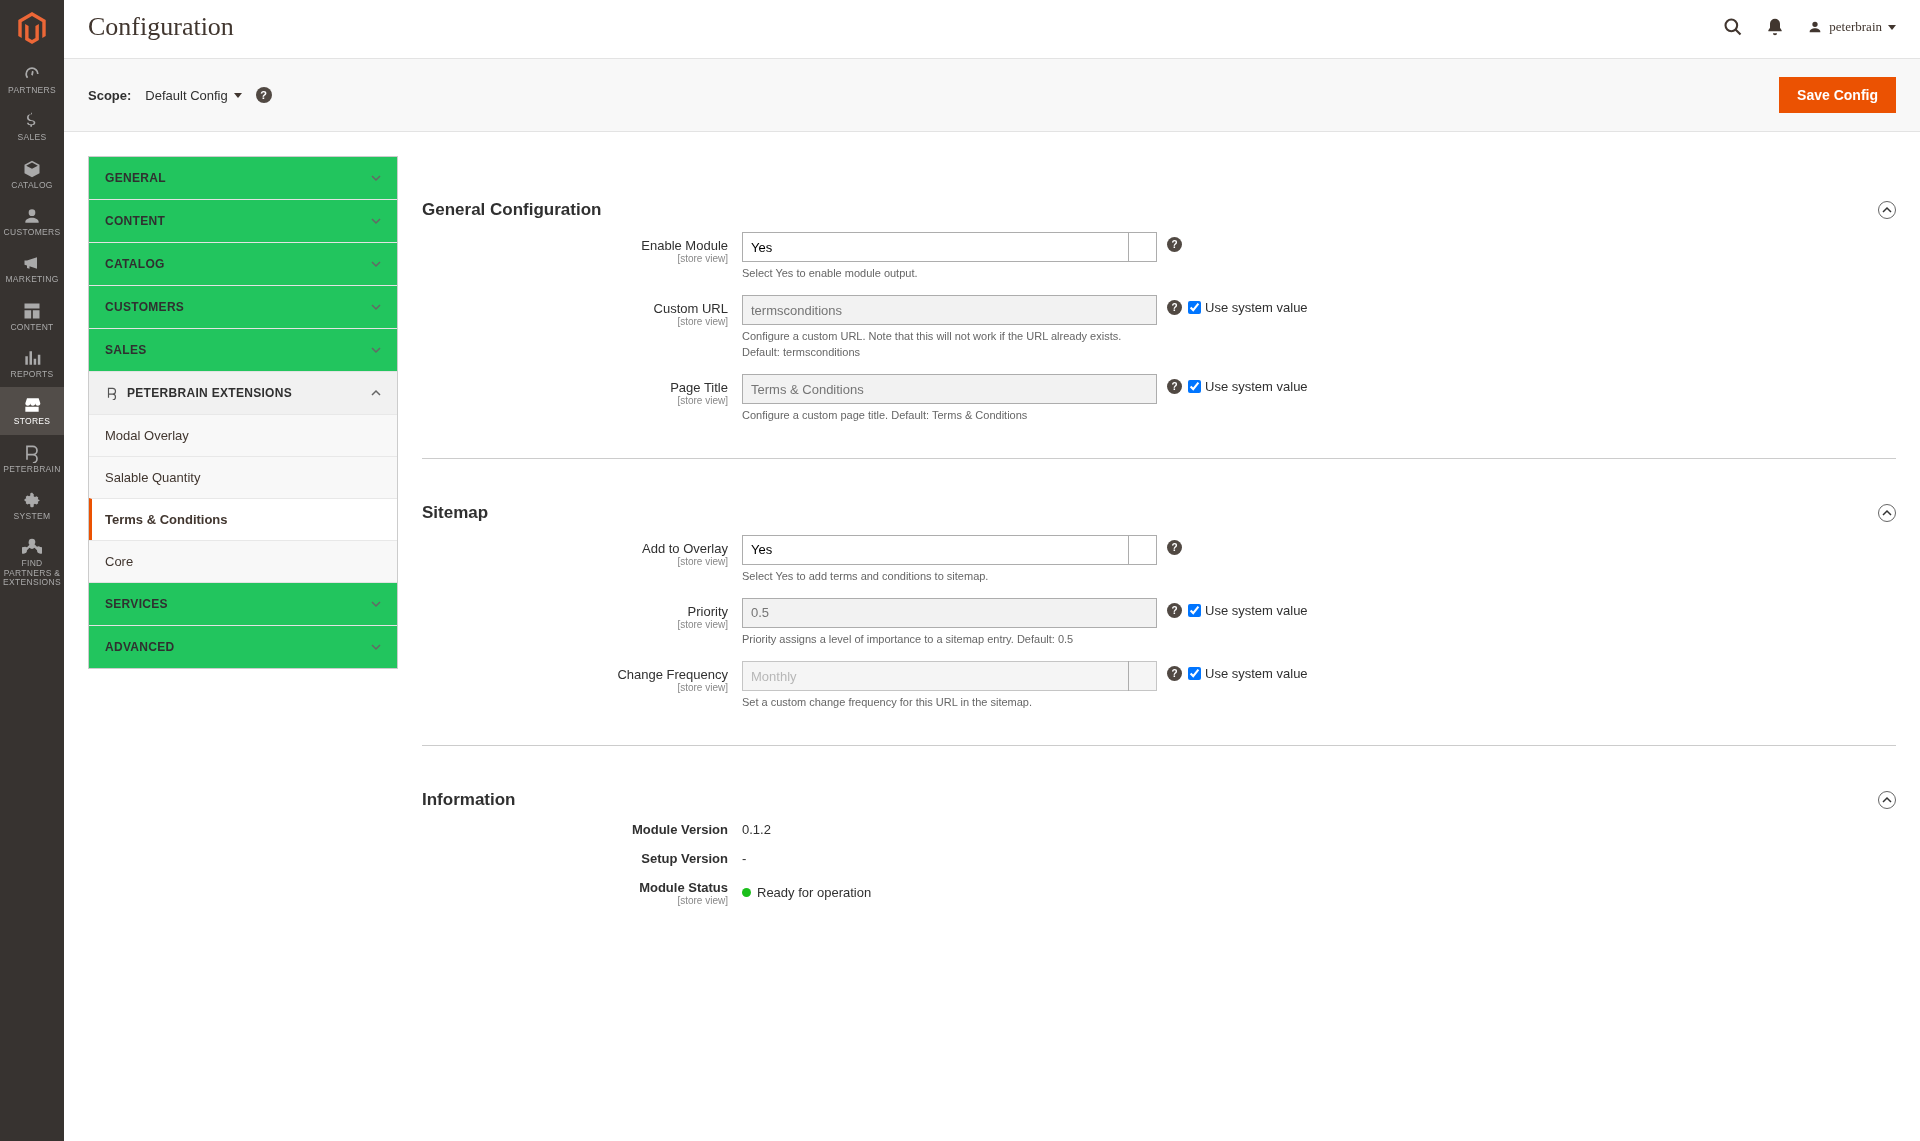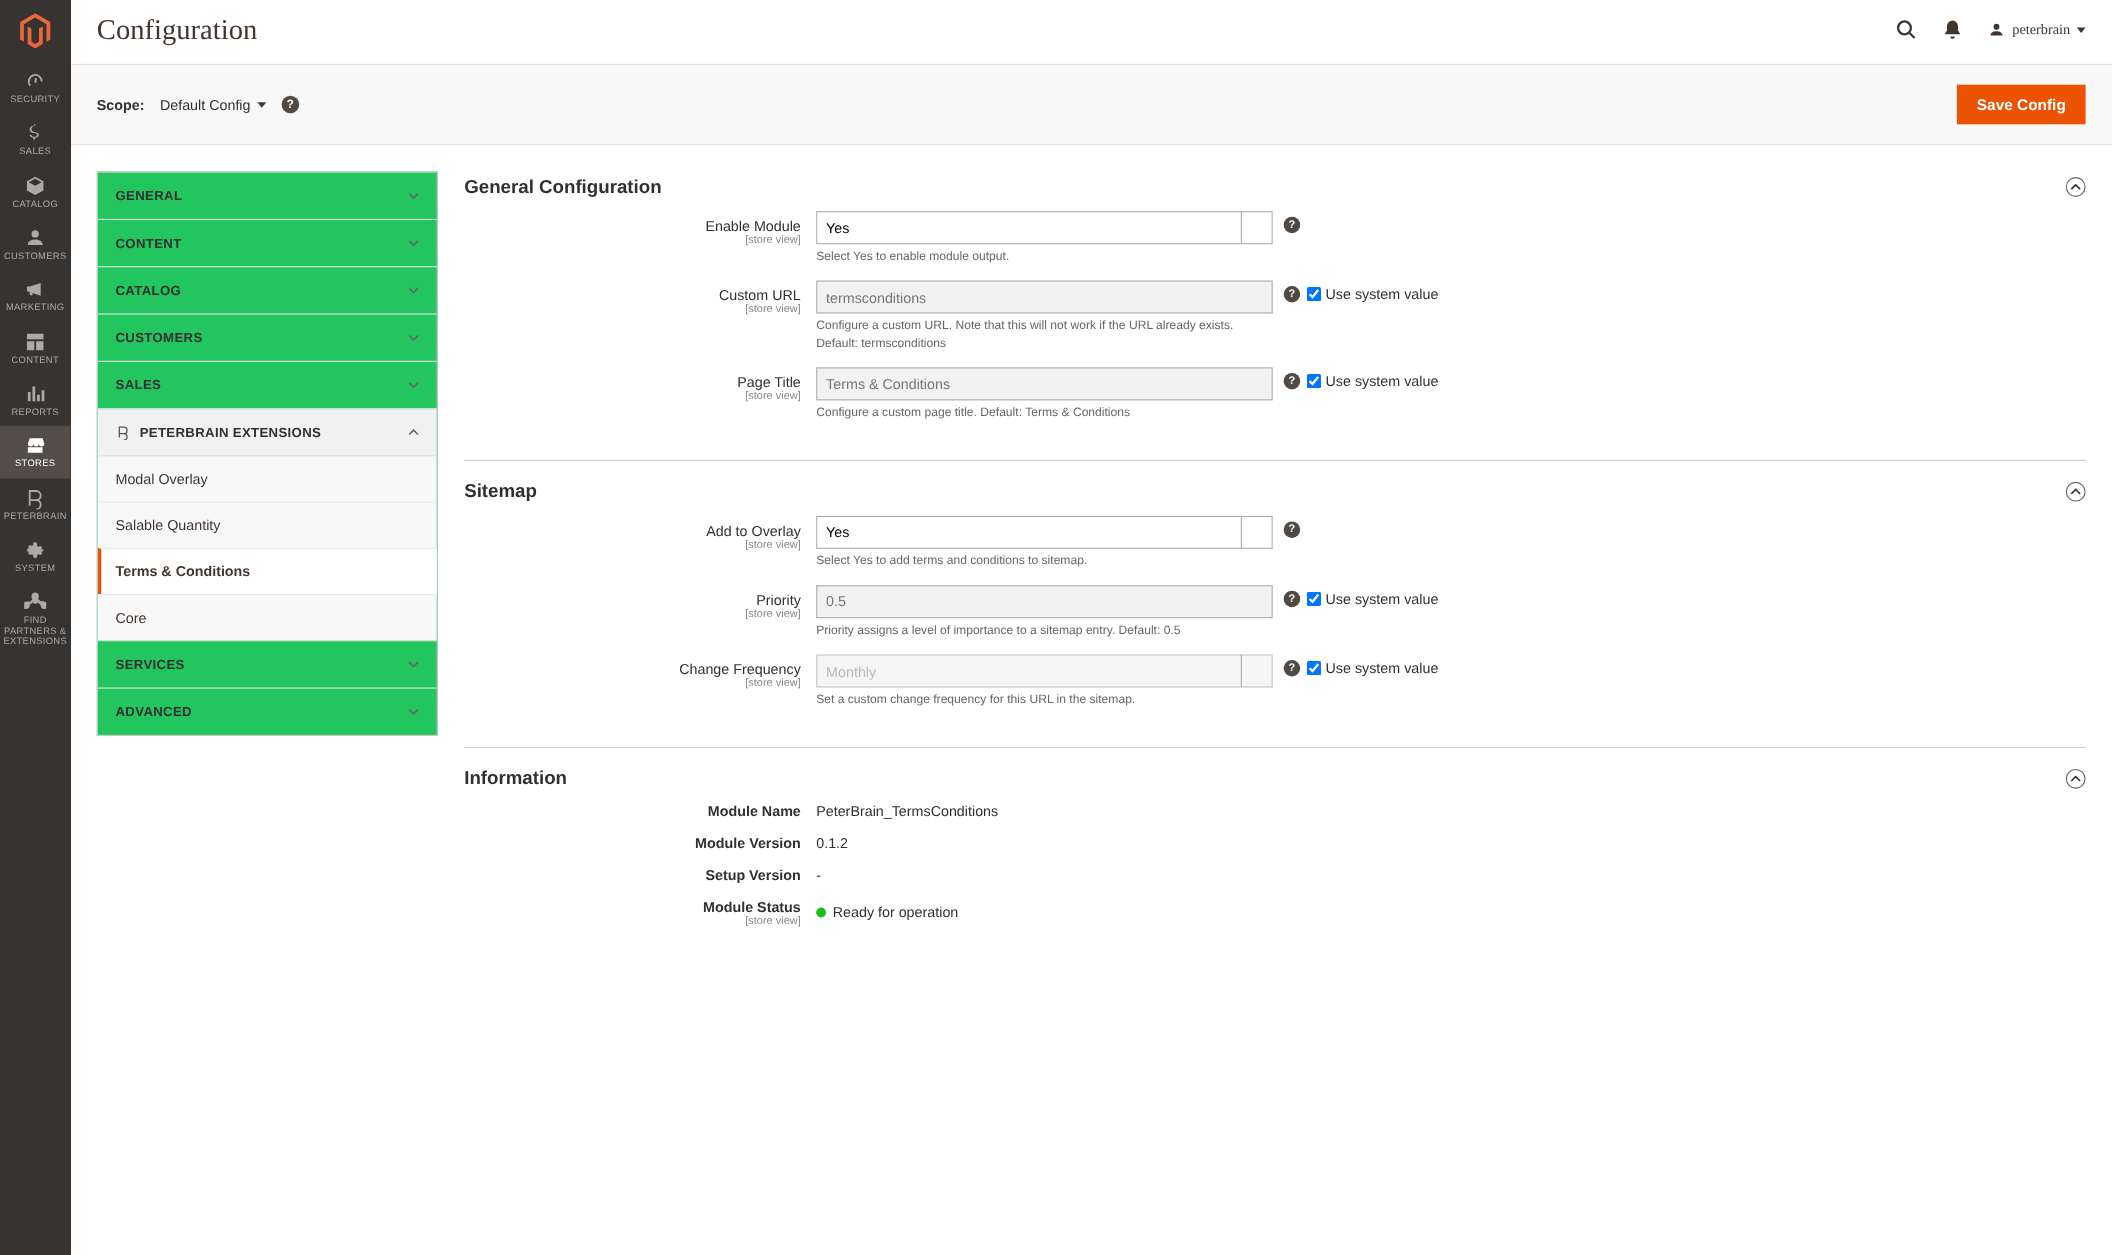--- a/index.html
+++ b/index.html
@@ -42,21 +42,21 @@
 .config-nav-header.expanded { background: #f1f1f1; }
 .config-nav-header .nav-icon { width: 14px; height: 14px; margin-right: 8px; }
 .config-nav-header-left { display: flex; align-items: center; }
 .chev { width: 10px; height: 10px; }
 .config-subnav { list-style: none; background: #f8f8f8; }
 .config-subnav-item { padding: 13px 16px 13px 16px; cursor: pointer; font-size: 13px; color: #41362f; border-top: 1px solid #e8e8e8; }
 .config-subnav-item.active { border-left: 3px solid #eb5202; padding-left: 13px; font-weight: 600; background: #fff; }
 
 
 .config-main { flex: 1; }
-.config-section { border-bottom: 1px solid #ccc; padding-bottom: 20px; margin-bottom: 14px; }
+.config-section { border-bottom: 1px solid #ccc; padding-bottom: 20px; margin-bottom: 14px; margin-top: 40px; }
 .config-section-header { display: flex; align-items: center; justify-content: space-between; padding: 4px 0 12px; cursor: pointer; }
 .config-section-title { font-size: 17px; font-weight: 600; color: #303030; }
 .collapse-icon { width: 18px; height: 18px; border: 1px solid #666; border-radius: 50%; display: flex; align-items: center; justify-content: center; }
 .collapse-icon svg { width: 10px; height: 10px; }
 
 .config-field { display: flex; align-items: flex-start; margin-bottom: 14px; }
 .config-field-label { width: 320px; text-align: right; padding-right: 14px; padding-top: 6px; }
 .config-field-label .label-main { font-size: 13px; color: #303030; }
 .config-field-label .label-scope { font-size: 10px; color: #888; display: block; }
 .config-field-control { width: 415px; }
@@ -89,21 +89,21 @@
   <div class="admin-logo">
     <svg viewBox="0 0 24 28" fill="none">
         <path d="M12 0 L24 7 V21 L21 22.7 V8.7 L12 3.5 L3 8.7 V22.7 L0 21 V7 Z M12 28 L18 24.5 V10.5 L15 12.2 V22.8 L12 24.5 L9 22.8 V12.2 L6 10.5 V24.5 Z" fill="#ec6737"></path>
       </svg>
   </div>
   <ul class="admin-nav">
     <li class="admin-nav-item">
       <svg class="admin-nav-icon" viewBox="0 0 24 24" fill="currentColor">
           <path d="M12 4a8 8 0 0 0-8 8c0 2 .7 3.8 2 5.2l1.4-1.4A6 6 0 1 1 18 12h2A8 8 0 0 0 12 4zm0 4l-1 5 2 1 1-5-2-1z"></path>
         </svg>
-      <span class="admin-nav-label">SECURITY</span>
+      <span class="admin-nav-label">PARTNERS</span>
     </li>
     <li class="admin-nav-item">
       <svg class="admin-nav-icon" viewBox="0 0 24 24" fill="currentColor">
           <path d="M12 2v2c-2 0-4 1.5-4 3.5S10 11 12 11s4 1 4 3-2 3-4 3v2h-2v-2c-2 0-4-1-4-3h2c0 1 1 2 3 2s3-1 3-2-1-2-3-2-5-1-5-4 2-4 5-4V2h2z"></path>
         </svg>
       <span class="admin-nav-label">SALES</span>
     </li>
     <li class="admin-nav-item">
       <svg class="admin-nav-icon" viewBox="0 0 24 24" fill="currentColor">
           <path d="M12 2l9 5v10l-9 5-9-5V7l9-5zm0 2.3L5 8l7 3.7L19 8l-7-3.7z"></path>
@@ -403,24 +403,20 @@
         <div class="config-section-header">
           <span class="config-section-title">Information</span>
           <span class="collapse-icon">
               <svg viewBox="0 0 10 10">
                 <path d="M1 7l4-4 4 4" stroke="#333" stroke-width="1.5" fill="none"></path>
               </svg>
             </span>
         </div>
 
         <div class="info-row">
-          <div class="info-label">Module Name</div>
-          <div class="info-value">PeterBrain_TermsConditions</div>
-        </div>
-        <div class="info-row">
           <div class="info-label">Module Version</div>
           <div class="info-value">0.1.2</div>
         </div>
         <div class="info-row">
           <div class="info-label">Setup Version</div>
           <div class="info-value">-</div>
         </div>
         <div class="info-row">
           <div class="info-label">
             <span>Module Status</span>

